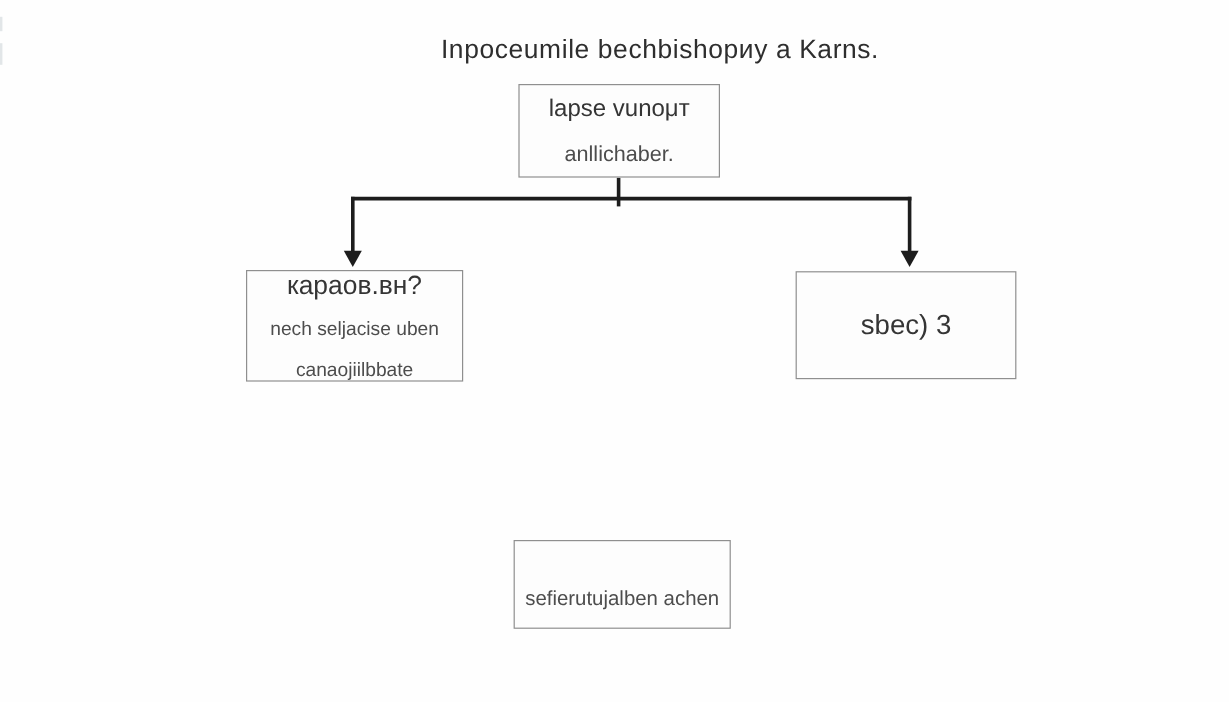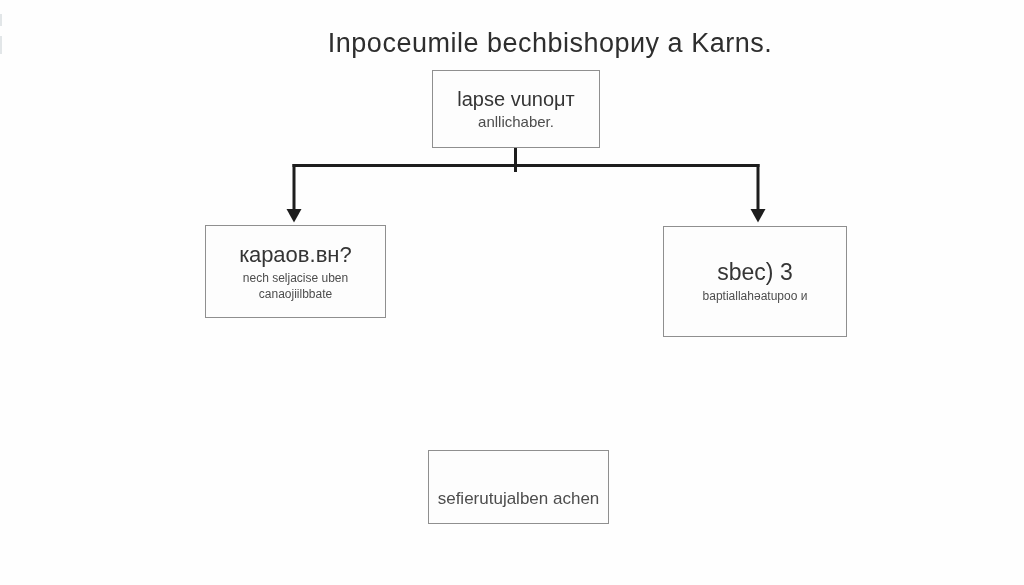--- a/index.html
+++ b/index.html
@@ -14,45 +14,46 @@
     background: #fefefe;
     overflow: hidden;
     font-family: "Liberation Sans", "DejaVu Sans", sans-serif;
   }
   .title {
     position: absolute;
     left: 325px;
     top: 28px;
     width: 450px;
     text-align: center;
-    font-size: 27px;
+    font-size: 22px;
     font-weight: 500;
     letter-spacing: 0.5px;
     color: #2e2e2e;
     white-space: nowrap;
   }
   .node {
     position: absolute;
     background: #fdfdfd;
     border: 1.5px solid #8f8f8f;
     box-sizing: border-box;
     display: flex;
     flex-direction: column;
     align-items: center;
     justify-content: center;
     text-align: center;
     color: #3a3a3a;
+    gap: 12px;
   }
   .node .l1 { font-size: 22px; font-weight: 500; color: #353535; line-height: 1.3; }
-  .node .l2, .node .l3 { font-size: 12px; color: #4d4d4d; line-height: 1.35; }
+  .node .l2, .node .l3 { font-size: 16px; color: #4d4d4d; line-height: 1.35; }
   .node-root   { left: 432px; top: 70px;  width: 168px; height: 78px; }
   .node-root .l1 { font-size: 20px; }
-  .node-root .l2 { font-size: 15px; }
+  .node-root .l2 { font-size: 18px; }
   .node-left   { left: 205px; top: 225px; width: 181px; height: 93px; }
-  .node-right  { left: 663px; top: 226px; width: 184px; height: 111px; }
+  .node-right  { left: 663px; top: 226px; width: 184px; height: 90px; }
   .node-right .l1 { font-size: 23px; }
   .node-bottom { left: 428px; top: 450px; width: 181px; height: 74px; }
   .node-bottom .l2 { font-size: 17px; margin-top: 24px; }
   svg.connectors {
     position: absolute;
     left: 0; top: 0;
     width: 1024px;
     height: 585px;
     pointer-events: none;
   }
@@ -94,20 +95,19 @@
   </div>
 
   <div class="node node-left">
     <div class="l1">кapaoв.вн?</div>
     <div class="l2">nech seljacise uben</div>
     <div class="l3">canaojiilbbate</div>
   </div>
 
   <div class="node node-right">
     <div class="l1">sbec) 3</div>
-    <div class="l2">baptiallahəatupoo и</div>
   </div>
 
   <div class="node node-bottom">
     <div class="l2">sefierutujalben achen</div>
   </div>
 
 </div>
 
 </body></html>

